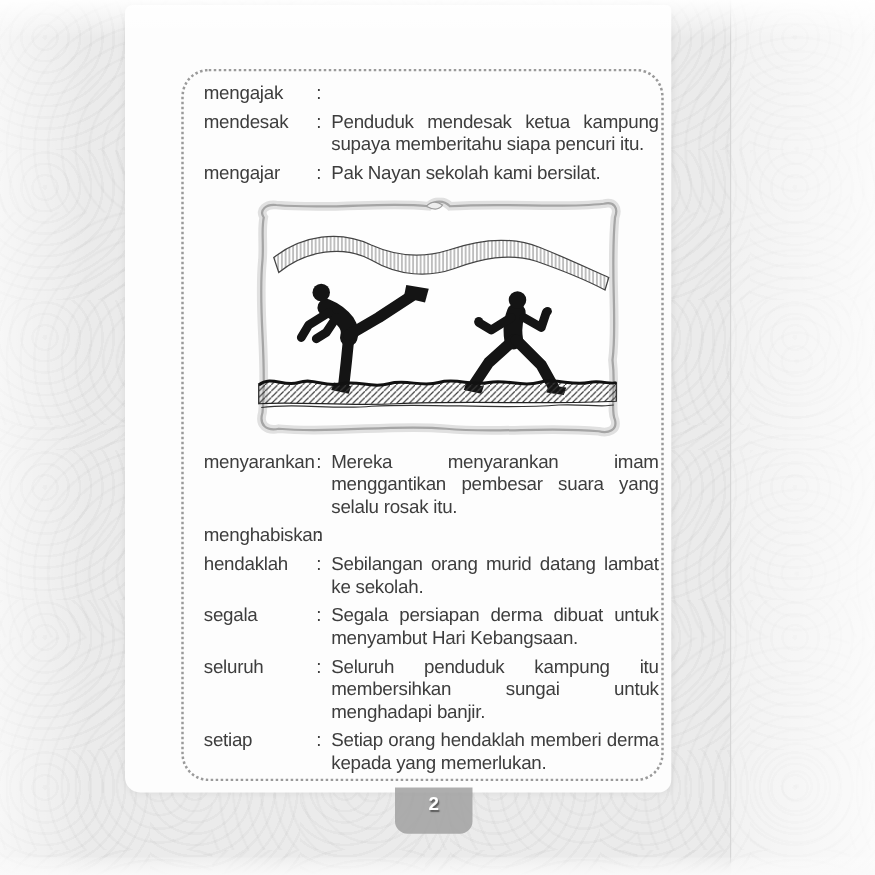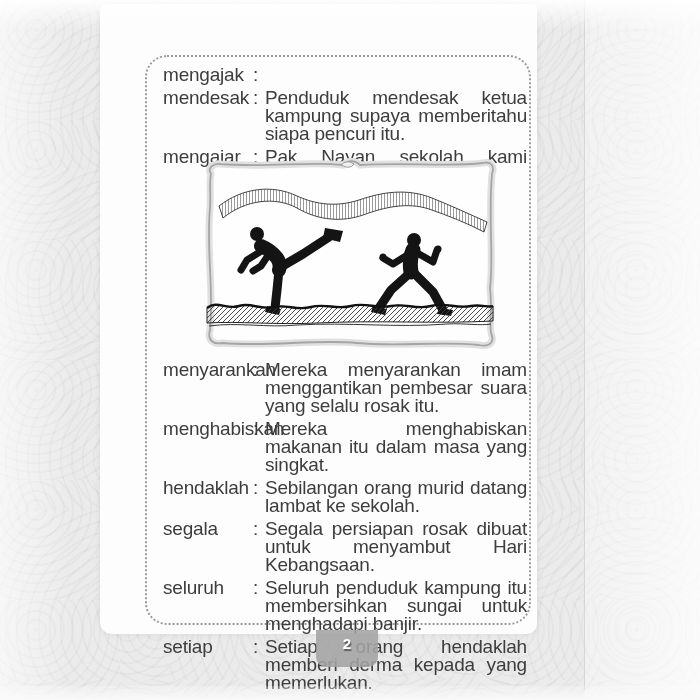--- a/index.html
+++ b/index.html
@@ -32,21 +32,21 @@
   .dotted-frame{
     position:absolute;left:45px;top:51px;width:386px;height:570px;
     border:2px dotted #9a9a9a;border-radius:22px;box-sizing:border-box;
   }
 
   
   .vocab-group{position:absolute;left:63px;width:364px;}
   .group-top{top:62px;}
   .group-bottom{top:357px;}
   .entry{display:flex;align-items:flex-start;margin-bottom:5px;
-    color:#3d3d3d;font-size:19px;line-height:18px;letter-spacing:-0.2px;}
+    color:#3d3d3d;font-size:15px;line-height:18px;letter-spacing:-0.2px;}
   .term{width:90px;flex:0 0 90px;}
   .colon{width:12px;flex:0 0 12px;}
   .sentence{flex:1;text-align:justify;text-align-last:left;}
 
   
   .illustration{position:absolute;left:97px;top:154px;width:306px;height:194px;}
 
   
   .page-tab{
     position:absolute;left:316px;top:630px;width:62px;height:37px;
@@ -134,31 +134,30 @@
 
     <div class="vocab-group group-bottom">
       <div class="entry">
         <span class="term">menyarankan</span>
         <span class="colon">:</span>
         <span class="sentence">Mereka menyarankan imam menggantikan pembesar suara yang selalu rosak itu.</span>
       </div>
       <div class="entry">
         <span class="term">menghabiskan</span>
         <span class="colon">:</span>
-        <span class="sentence">Mereka menghabiskan makanan itu dalam masa yang singkat.</span>
       </div>
       <div class="entry">
         <span class="term">hendaklah</span>
         <span class="colon">:</span>
         <span class="sentence">Sebilangan orang murid datang lambat ke sekolah.</span>
       </div>
       <div class="entry">
         <span class="term">segala</span>
         <span class="colon">:</span>
-        <span class="sentence">Segala persiapan rosak dibuat untuk menyambut Hari Kebangsaan.</span>
+        <span class="sentence">Segala persiapan derma dibuat untuk menyambut Hari Kebangsaan.</span>
       </div>
       <div class="entry">
         <span class="term">seluruh</span>
         <span class="colon">:</span>
         <span class="sentence">Seluruh penduduk kampung itu membersihkan sungai untuk menghadapi banjir.</span>
       </div>
       <div class="entry">
         <span class="term">setiap</span>
         <span class="colon">:</span>
         <span class="sentence">Setiap orang hendaklah memberi derma kepada yang memerlukan.</span>

